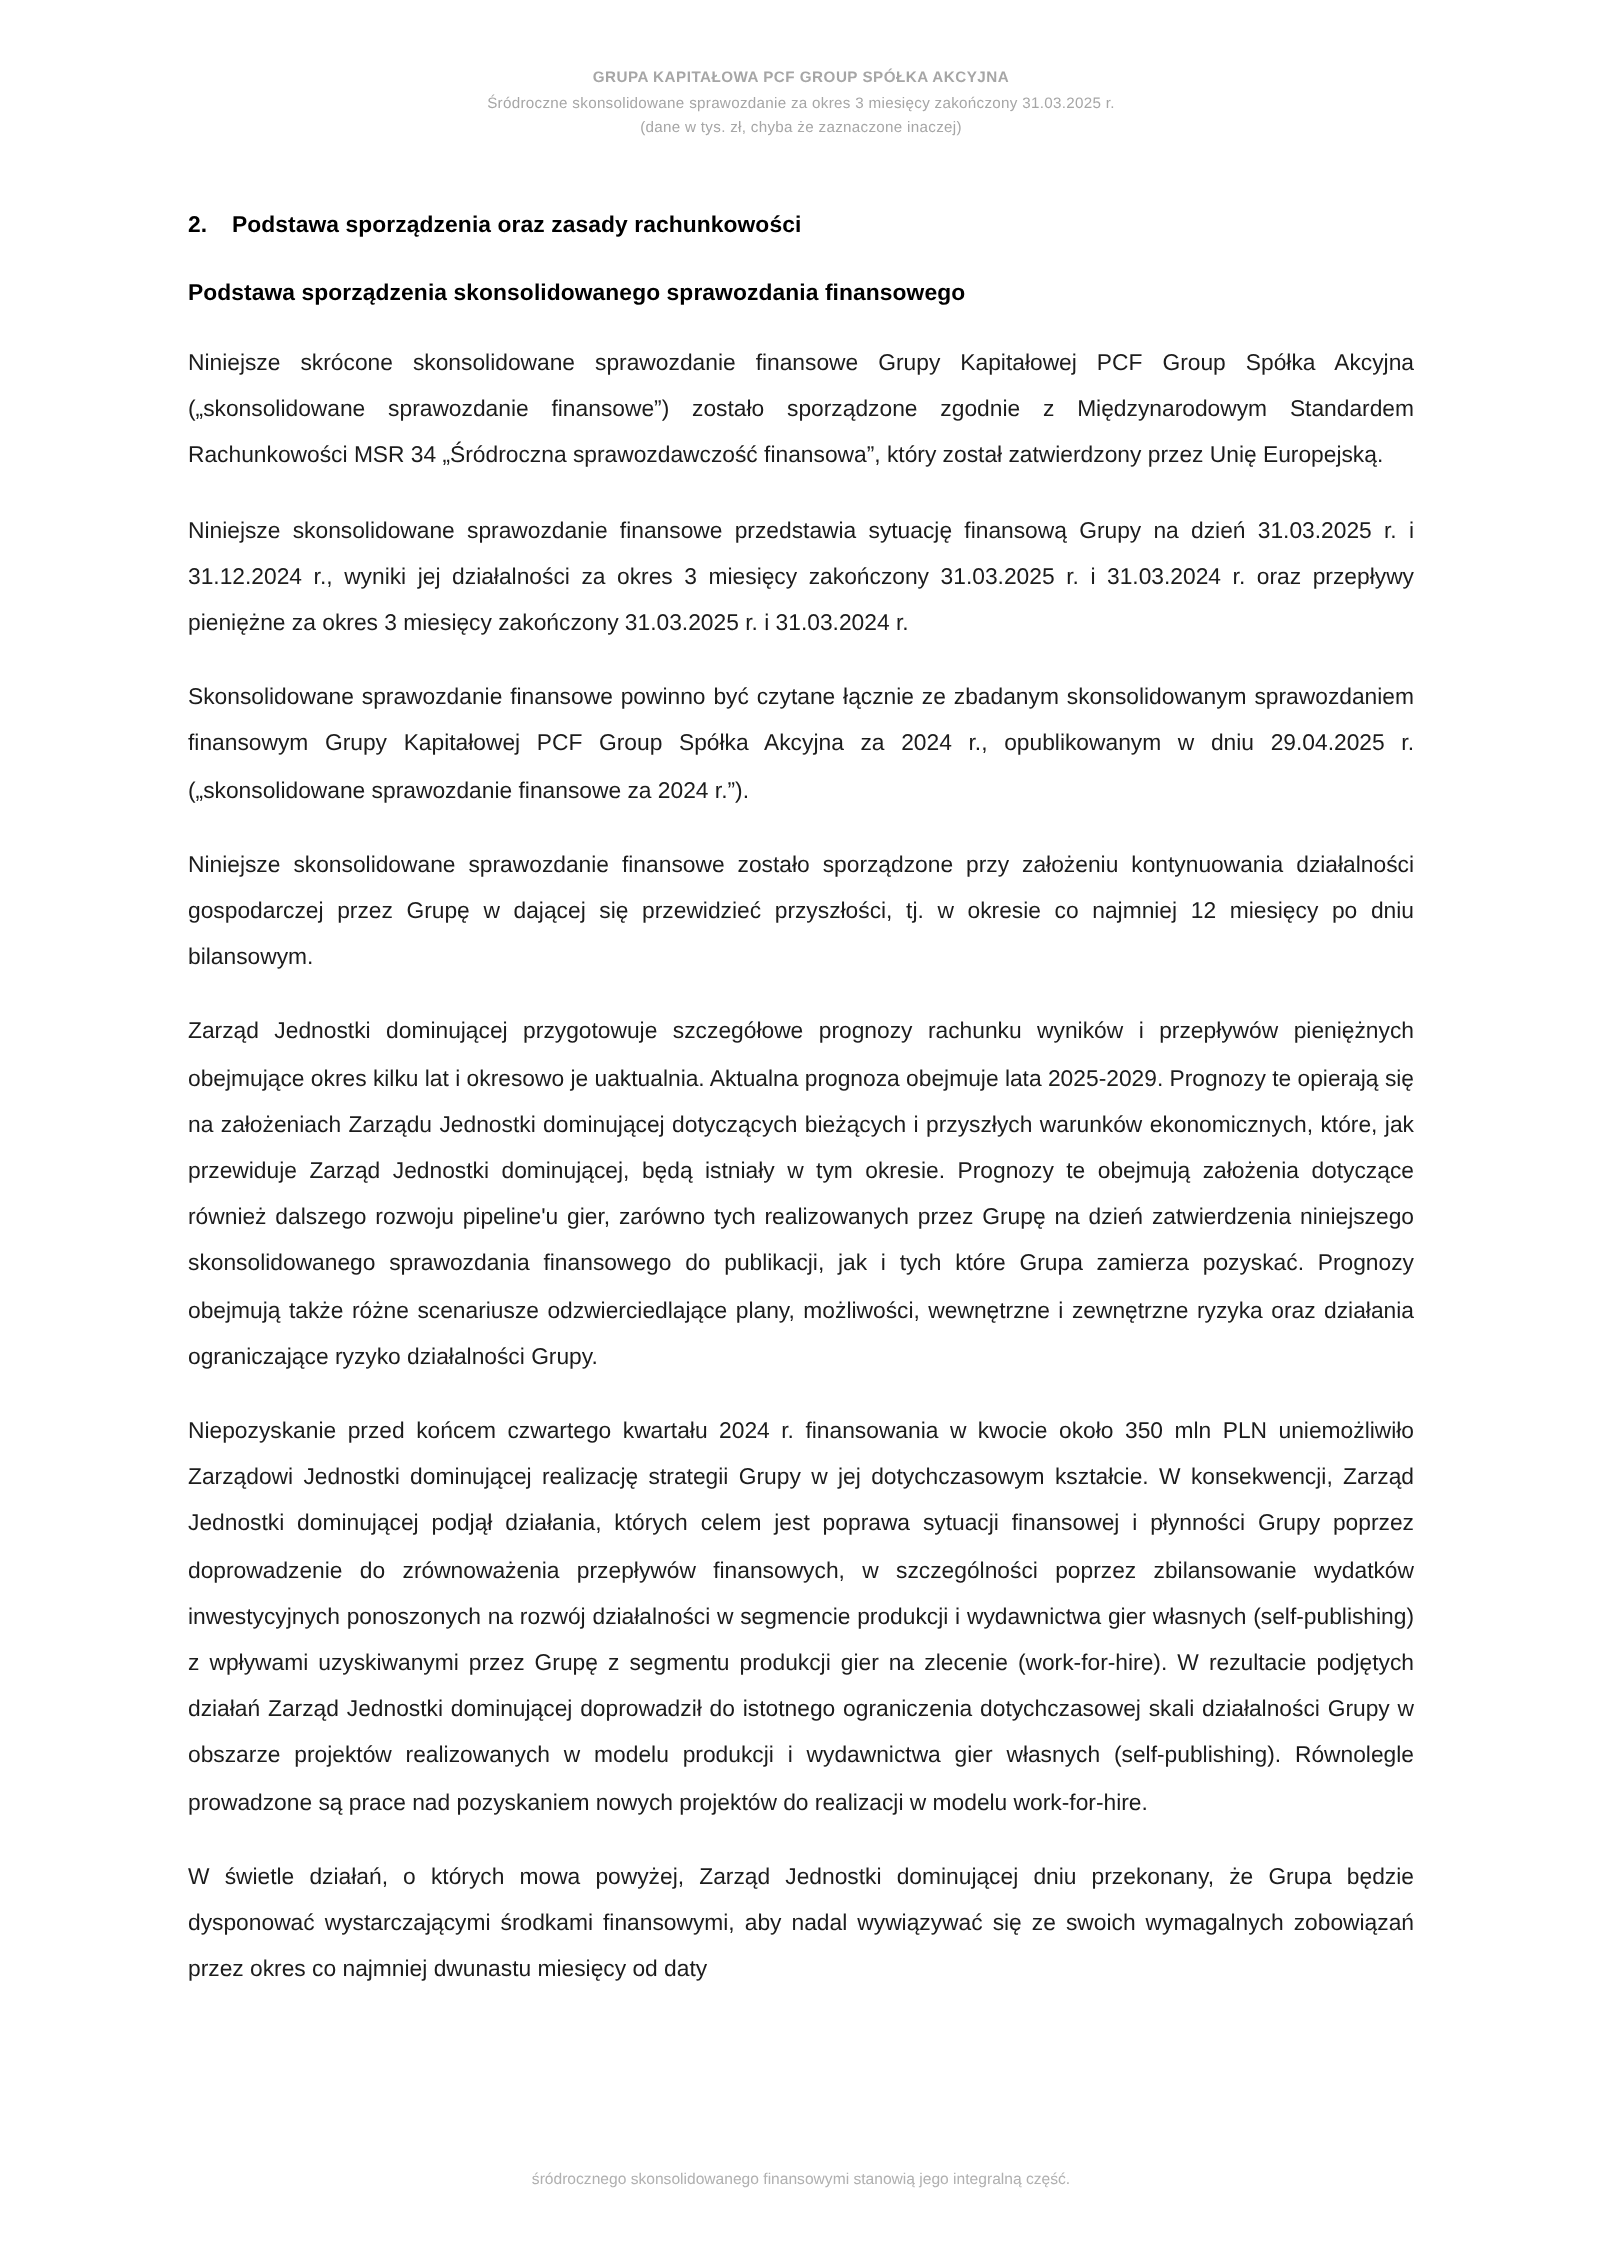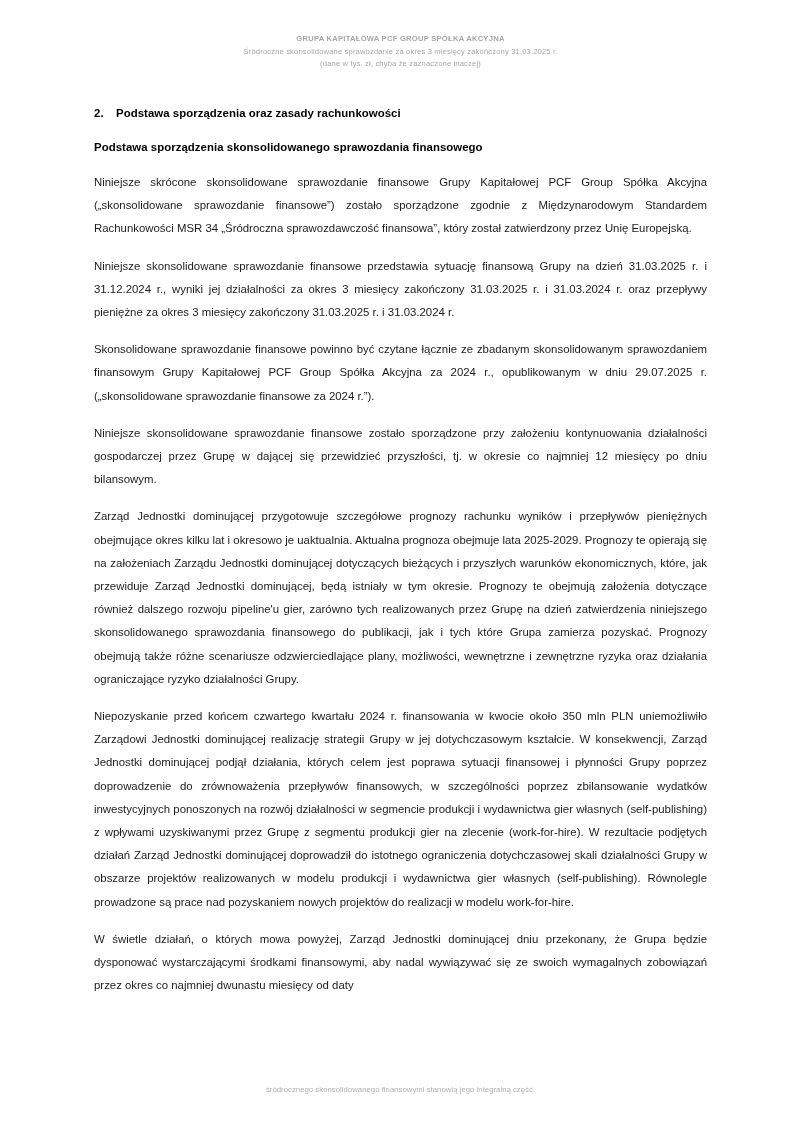--- a/index.html
+++ b/index.html
@@ -125,21 +125,21 @@
   <div class="content">
 
     <h2 class="section-heading">
       <span class="num">2.</span><span>Podstawa sporządzenia oraz zasady rachunkowości</span>
     </h2>
 
     <h3 class="sub-heading">Podstawa sporządzenia skonsolidowanego sprawozdania finansowego</h3>
 
     <p class="body-par">Niniejsze skrócone skonsolidowane sprawozdanie finansowe Grupy Kapitałowej PCF Group Spółka Akcyjna („skonsolidowane sprawozdanie finansowe”) zostało sporządzone zgodnie z Międzynarodowym Standardem Rachunkowości MSR 34 „Śródroczna sprawozdawczość finansowa”, który został zatwierdzony przez Unię Europejską.</p>
     <p class="body-par">Niniejsze skonsolidowane sprawozdanie finansowe przedstawia sytuację finansową Grupy na dzień 31.03.2025 r. i 31.12.2024 r., wyniki jej działalności za okres 3 miesięcy zakończony 31.03.2025 r. i 31.03.2024 r. oraz przepływy pieniężne za okres 3 miesięcy zakończony 31.03.2025 r. i 31.03.2024 r.</p>
-    <p class="body-par">Skonsolidowane sprawozdanie finansowe powinno być czytane łącznie ze zbadanym skonsolidowanym sprawozdaniem finansowym Grupy Kapitałowej PCF Group Spółka Akcyjna za 2024 r., opublikowanym w dniu 29.07.2025 r. („skonsolidowane sprawozdanie finansowe za 2024 r.”).</p>
+    <p class="body-par">Skonsolidowane sprawozdanie finansowe powinno być czytane łącznie ze zbadanym skonsolidowanym sprawozdaniem finansowym Grupy Kapitałowej PCF Group Spółka Akcyjna za 2024 r., opublikowanym w dniu 29.04.2025 r. („skonsolidowane sprawozdanie finansowe za 2024 r.”).</p>
 
 
     <p class="body-par">Niniejsze skonsolidowane sprawozdanie finansowe zostało sporządzone przy założeniu kontynuowania działalności gospodarczej przez Grupę w dającej się przewidzieć przyszłości, tj. w okresie co najmniej 12 miesięcy po dniu bilansowym.</p>
     <p class="body-par">Zarząd Jednostki dominującej przygotowuje szczegółowe prognozy rachunku wyników i przepływów pieniężnych obejmujące okres kilku lat i okresowo je uaktualnia. Aktualna prognoza obejmuje lata 2025-2029. Prognozy te opierają się na założeniach Zarządu Jednostki dominującej dotyczących bieżących i przyszłych warunków ekonomicznych, które, jak przewiduje Zarząd Jednostki dominującej, będą istniały w tym okresie. Prognozy te obejmują założenia dotyczące również dalszego rozwoju pipeline'u gier, zarówno tych realizowanych przez Grupę na dzień zatwierdzenia niniejszego skonsolidowanego sprawozdania finansowego do publikacji, jak i tych które Grupa zamierza pozyskać. Prognozy obejmują także różne scenariusze odzwierciedlające plany, możliwości, wewnętrzne i zewnętrzne ryzyka oraz działania ograniczające ryzyko działalności Grupy.</p>
     <p class="body-par">Niepozyskanie przed końcem czwartego kwartału 2024 r. finansowania w kwocie około 350 mln PLN uniemożliwiło Zarządowi Jednostki dominującej realizację strategii Grupy w jej dotychczasowym kształcie. W konsekwencji, Zarząd Jednostki dominującej podjął działania, których celem jest poprawa sytuacji finansowej i płynności Grupy poprzez doprowadzenie do zrównoważenia przepływów finansowych, w szczególności poprzez zbilansowanie wydatków inwestycyjnych ponoszonych na rozwój działalności w segmencie produkcji i wydawnictwa gier własnych (self-publishing) z wpływami uzyskiwanymi przez Grupę z segmentu produkcji gier na zlecenie (work-for-hire). W rezultacie podjętych działań Zarząd Jednostki dominującej doprowadził do istotnego ograniczenia dotychczasowej skali działalności Grupy w obszarze projektów realizowanych w modelu produkcji i wydawnictwa gier własnych (self-publishing). Równolegle prowadzone są prace nad pozyskaniem nowych projektów do realizacji w modelu work-for-hire.</p>
     <p class="body-par">W świetle działań, o których mowa powyżej, Zarząd Jednostki dominującej dniu przekonany, że Grupa będzie dysponować wystarczającymi środkami finansowymi, aby nadal wywiązywać się ze swoich wymagalnych zobowiązań przez okres co najmniej dwunastu miesięcy od daty</p>
   </div>
 
 
   <div class="page-footer footer-note">

